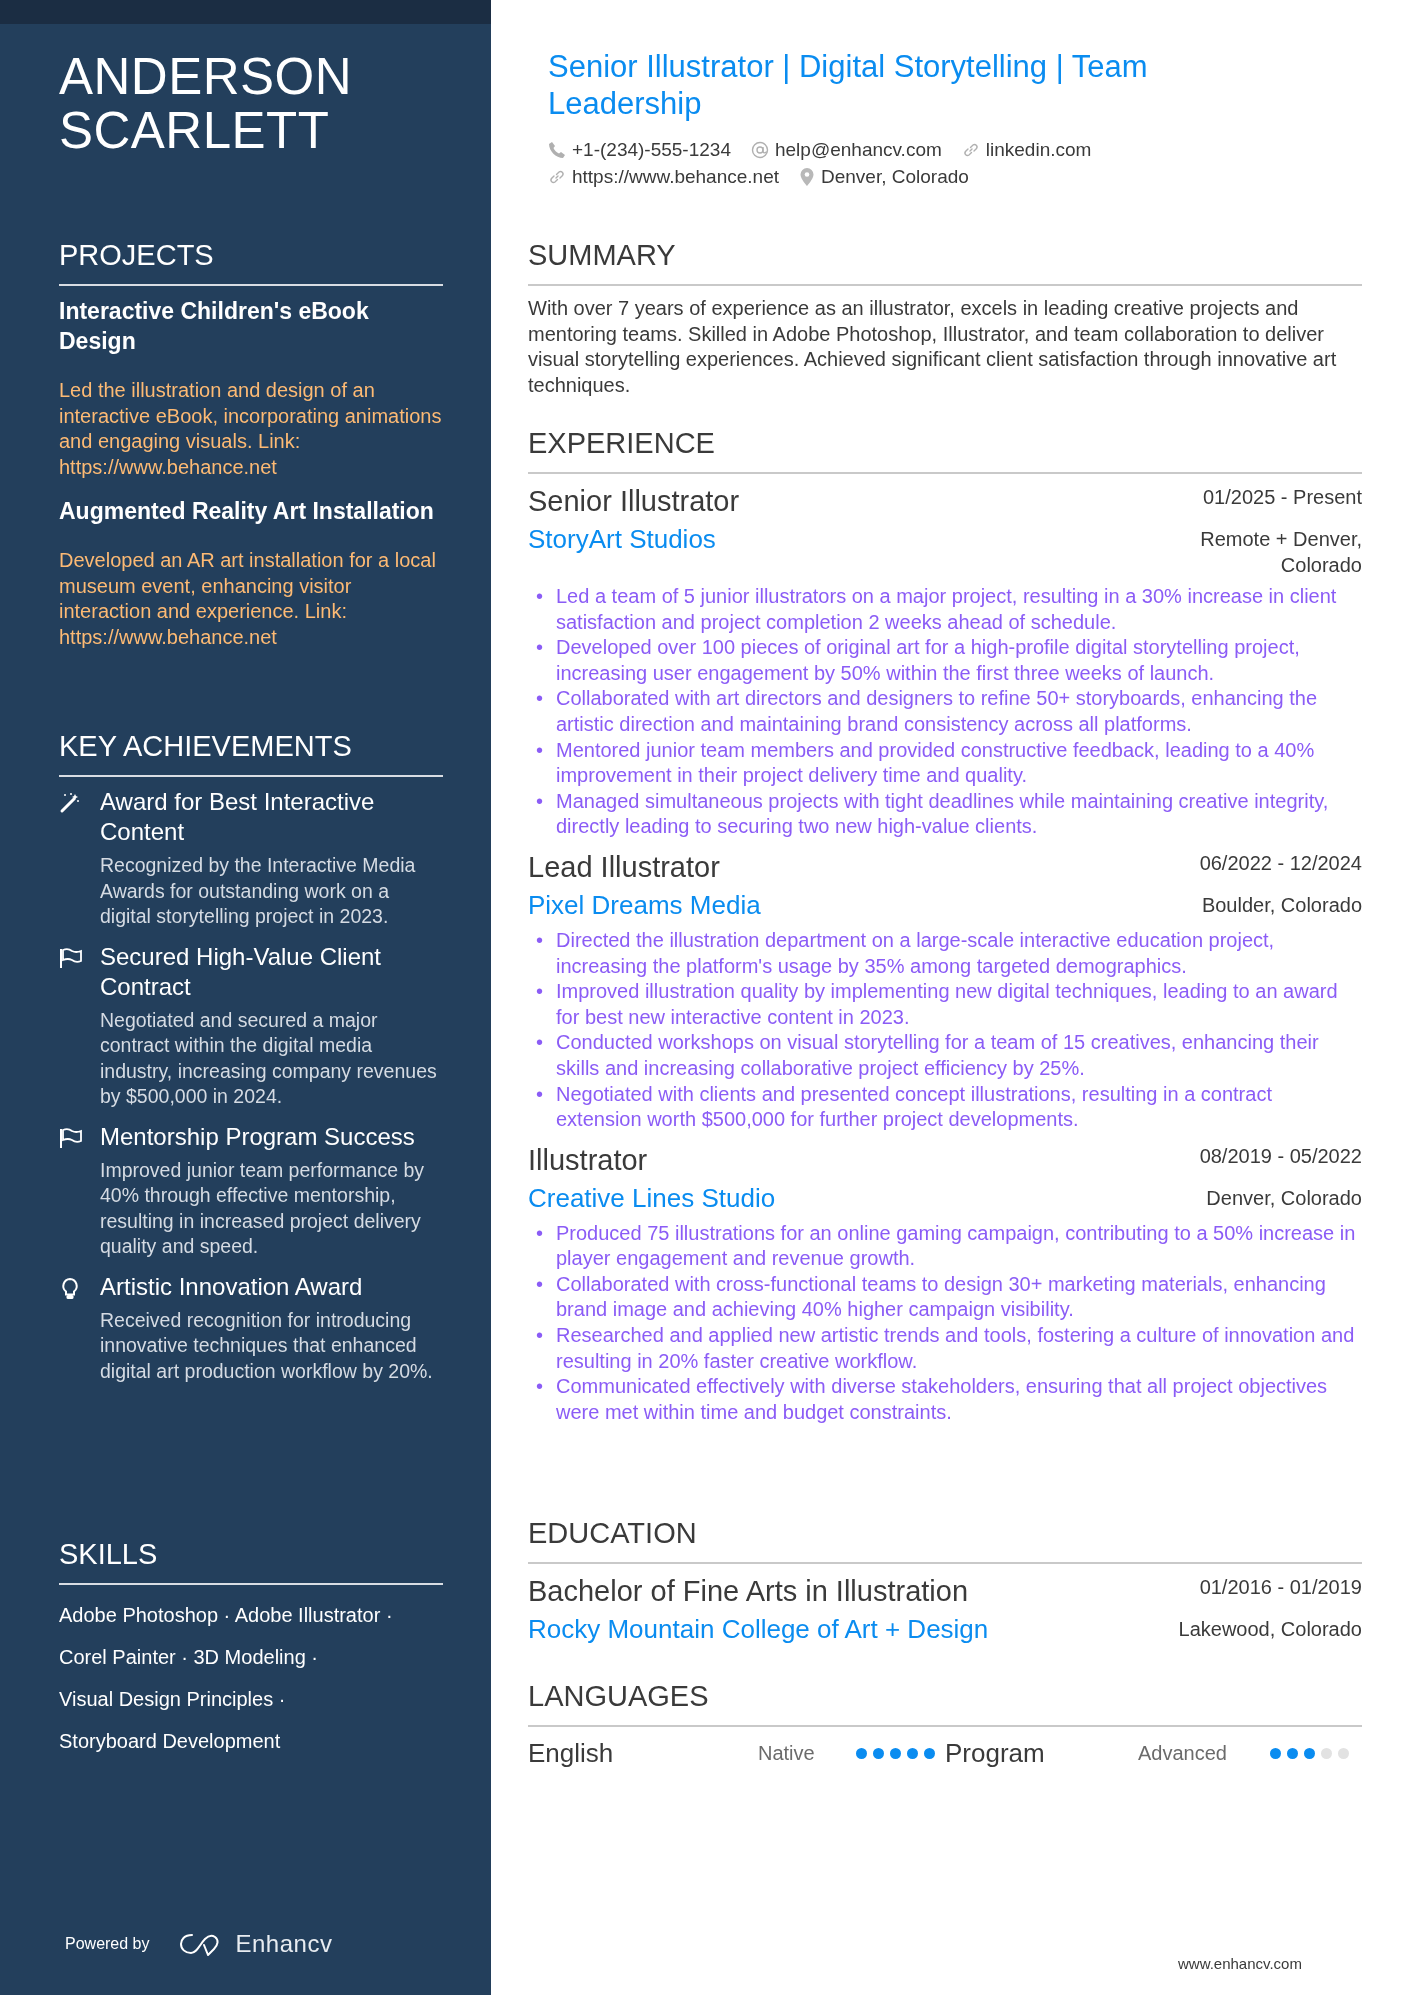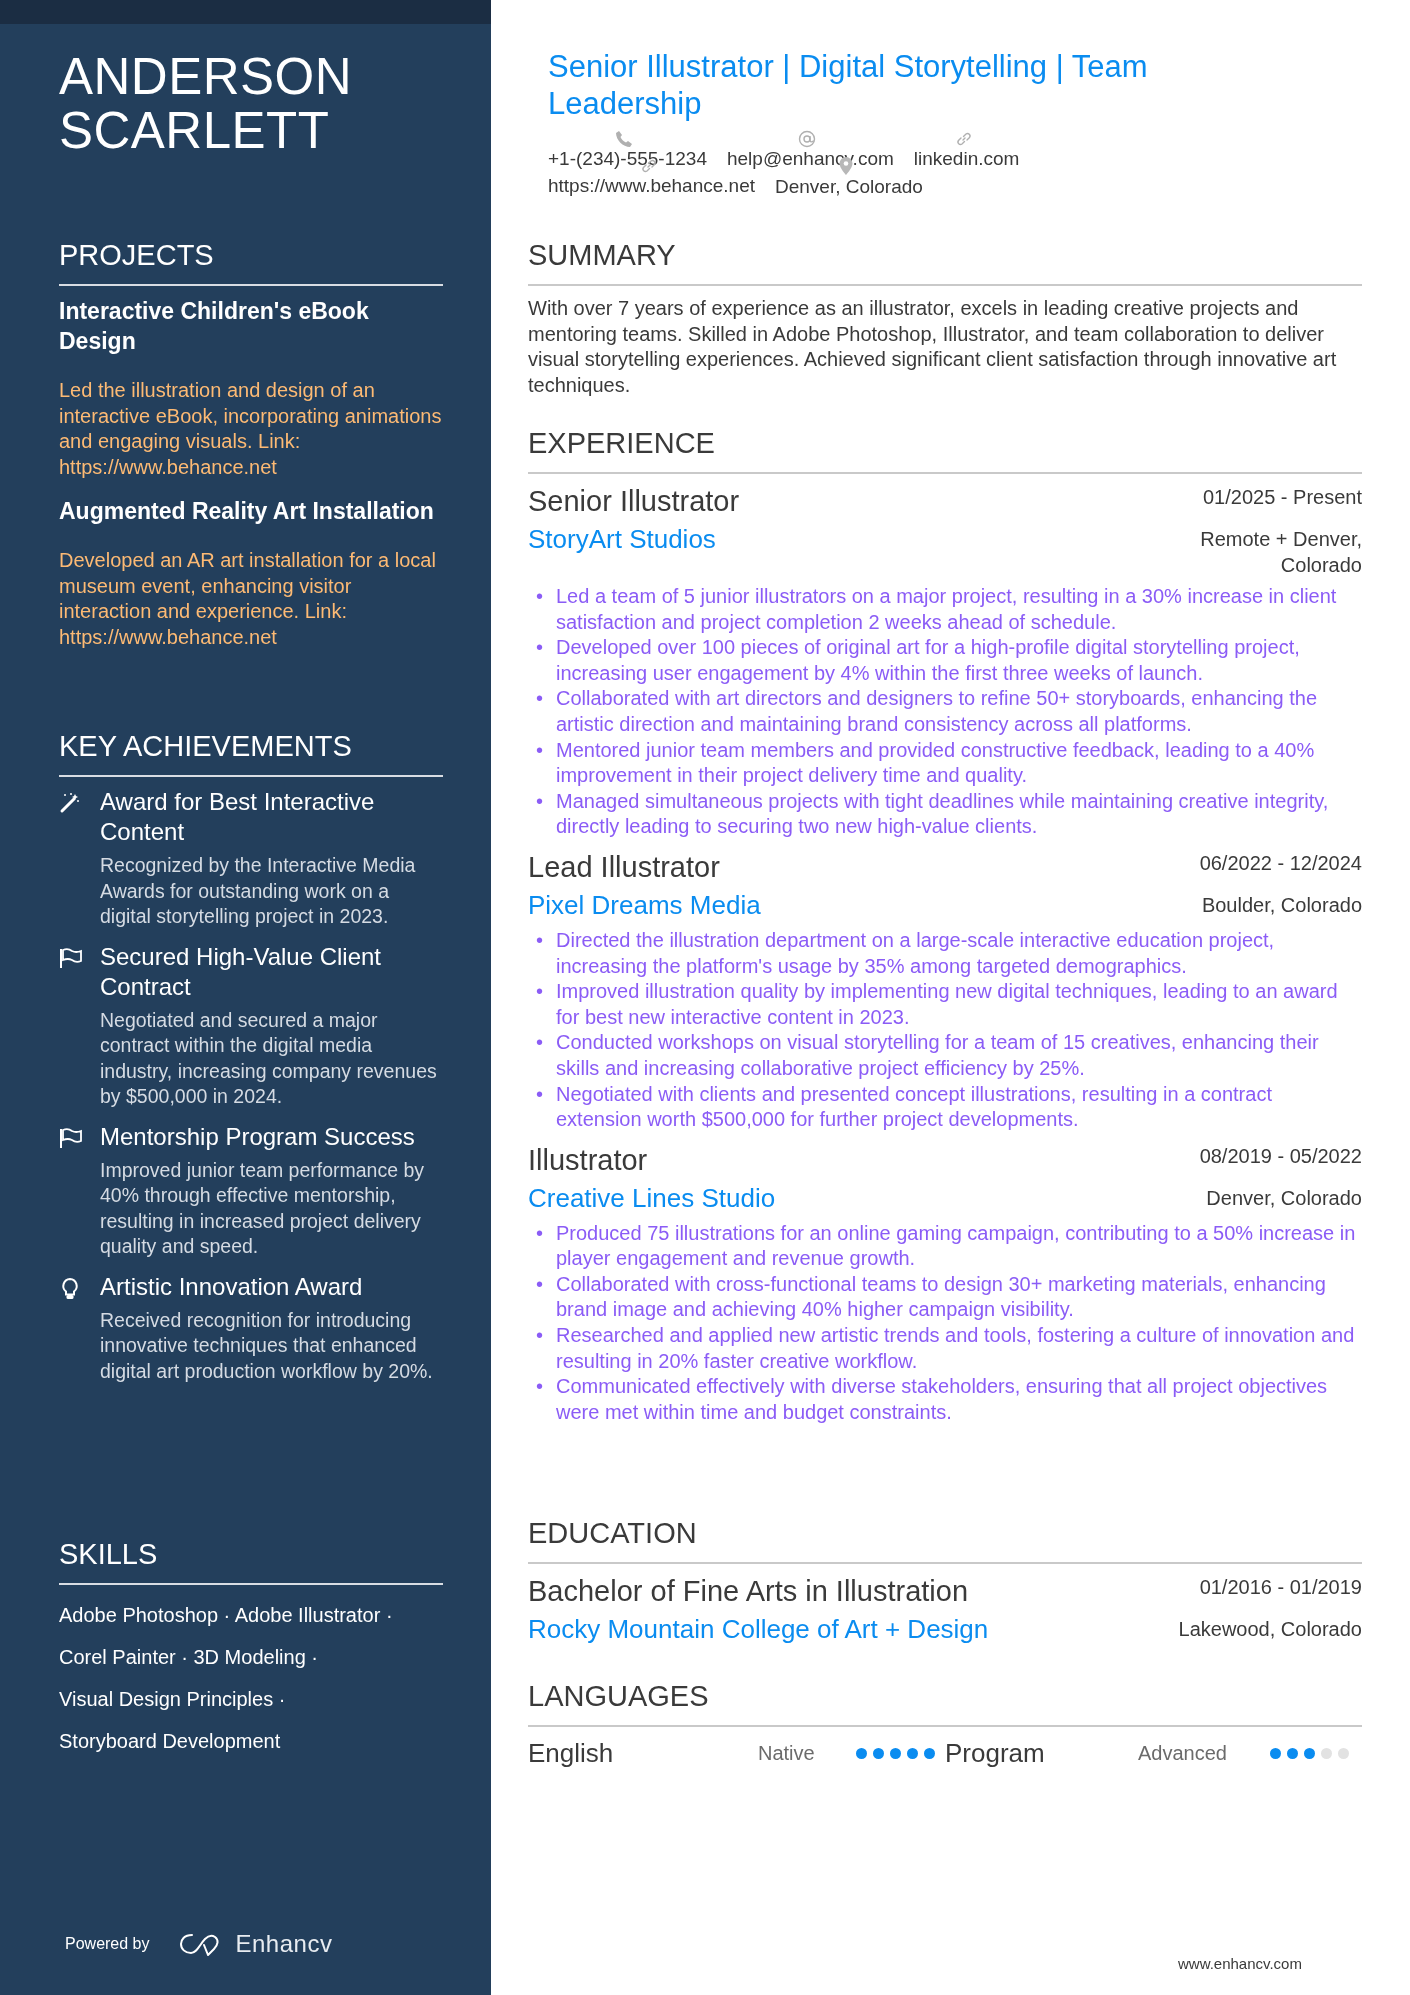--- a/index.html
+++ b/index.html
@@ -35,21 +35,21 @@
   .powered { position: absolute; left: 65px; top: 1930px; display: flex; align-items: center; }
   .powered-text { font-size: 16px; color: #ffffff; }
   .logo { margin-left: 28px; display: flex; align-items: center; }
   .logo-text { font-size: 24px; color: #e8ecf1; margin-left: 12px; letter-spacing: 0.5px; }
 
   
   .main { position: absolute; left: 528px; top: 0; width: 834px; }
   .headline { position: absolute; top: 48px; left: 20px; width: 720px; font-size: 31px; line-height: 37px; color: #0a8cf0; }
   .contact { position: absolute; top: 136px; left: 20px; width: 700px; font-size: 19px; color: #3a3a3a; }
   .contact-row { display: flex; align-items: center; height: 27px; }
-  .contact-item { display: flex; align-items: center; margin-right: 20px; flex-direction: column; }
+  .contact-item { display: flex; align-items: center; margin-right: 20px; }
   .contact-item svg { margin-right: 6px; }
 
   .m-section { position: absolute; left: 0; width: 834px; }
   .m-title { font-size: 29px; line-height: 34px; color: #3a3a3a; font-weight: normal; }
   .m-rule { height: 2px; background: #c9c9c9; margin-top: 12px; }
   .summary-text { font-size: 20px; line-height: 25.5px; color: #3a3a3a; margin-top: 10px; }
 
   .job { margin-top: 8px; }
   .job-row { display: flex; justify-content: space-between; align-items: flex-start; }
   .job-title { font-size: 29px; line-height: 38px; color: #3a3a3a; }
@@ -233,21 +233,21 @@
       </div>
       <div class="job-row">
         <div class="job-company">StoryArt Studios</div>
         <div class="job-loc">
           <div>Remote + Denver,</div>
           <div>Colorado</div>
         </div>
       </div>
       <ul class="bullets">
         <li>Led a team of 5 junior illustrators on a major project, resulting in a 30% increase in client satisfaction and project completion 2 weeks ahead of schedule.</li>
-        <li>Developed over 100 pieces of original art for a high-profile digital storytelling project, increasing user engagement by 4% within the first three weeks of launch.</li>
+        <li>Developed over 100 pieces of original art for a high-profile digital storytelling project, increasing user engagement by 50% within the first three weeks of launch.</li>
         <li>Collaborated with art directors and designers to refine 50+ storyboards, enhancing the artistic direction and maintaining brand consistency across all platforms.</li>
         <li>Mentored junior team members and provided constructive feedback, leading to a 40% improvement in their project delivery time and quality.</li>
         <li>Managed simultaneous projects with tight deadlines while maintaining creative integrity, directly leading to securing two new high-value clients.</li>
       </ul>
     </div>
 
     <div class="job">
       <div class="job-row">
         <div class="job-title">Lead Illustrator</div>
         <div class="job-date">06/2022 - 12/2024</div>

